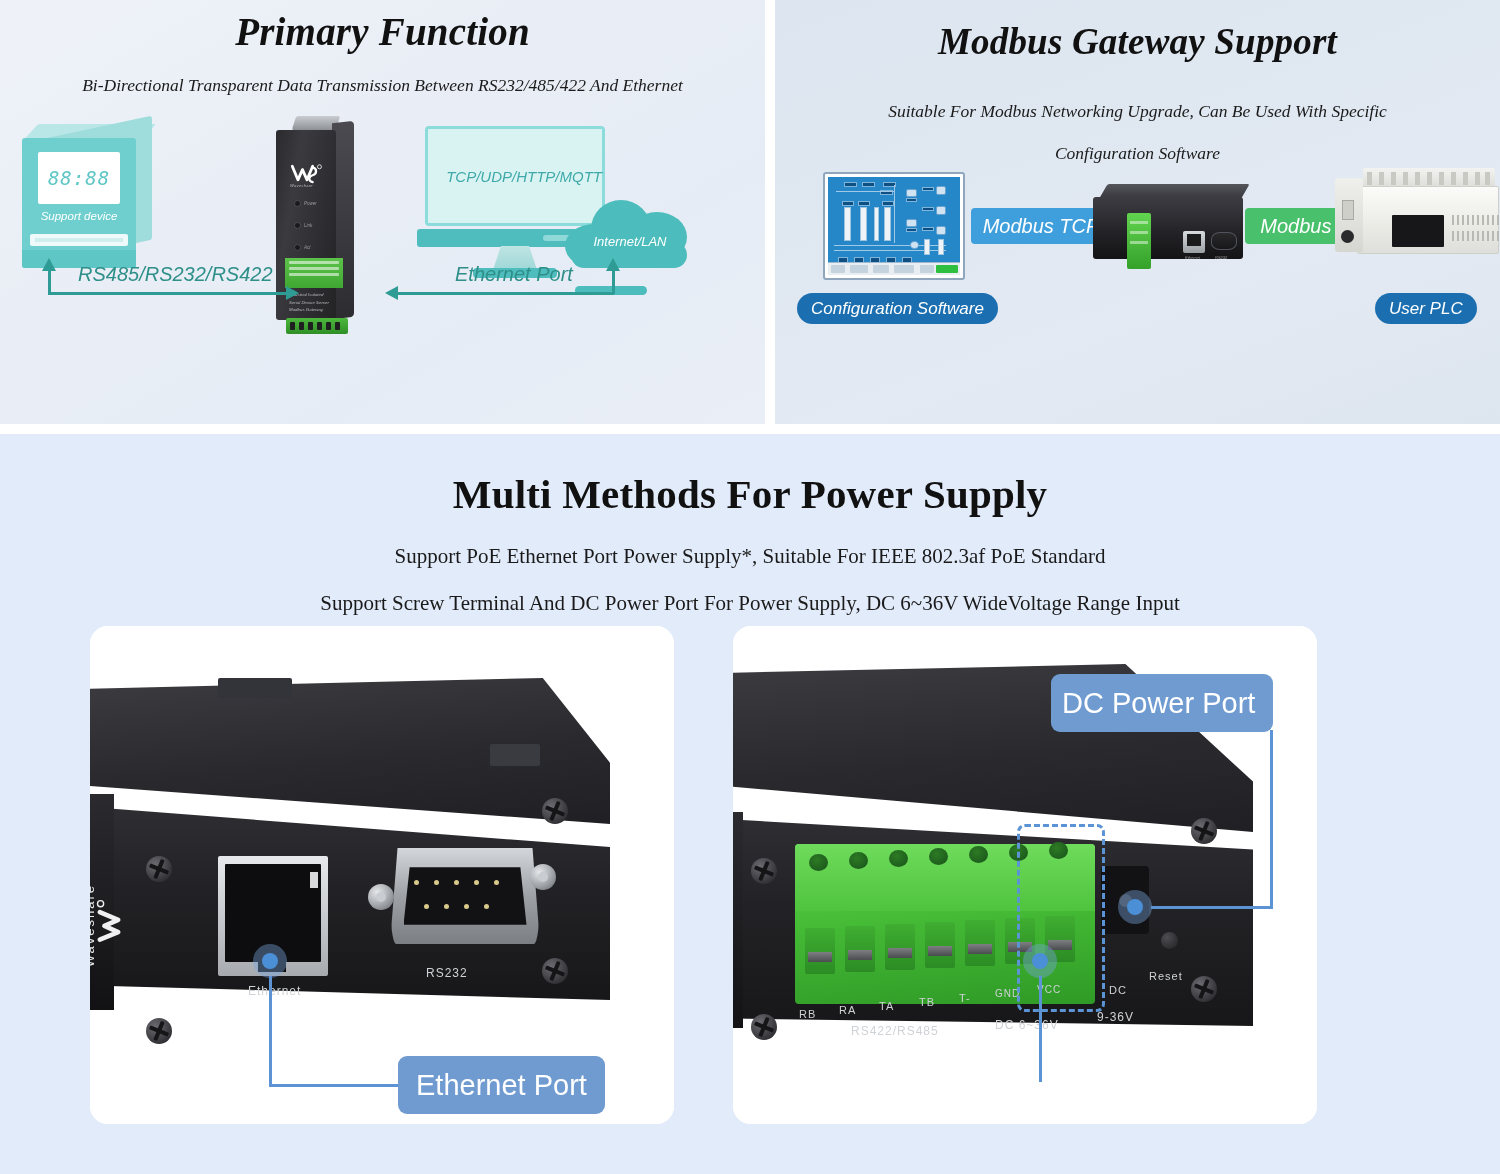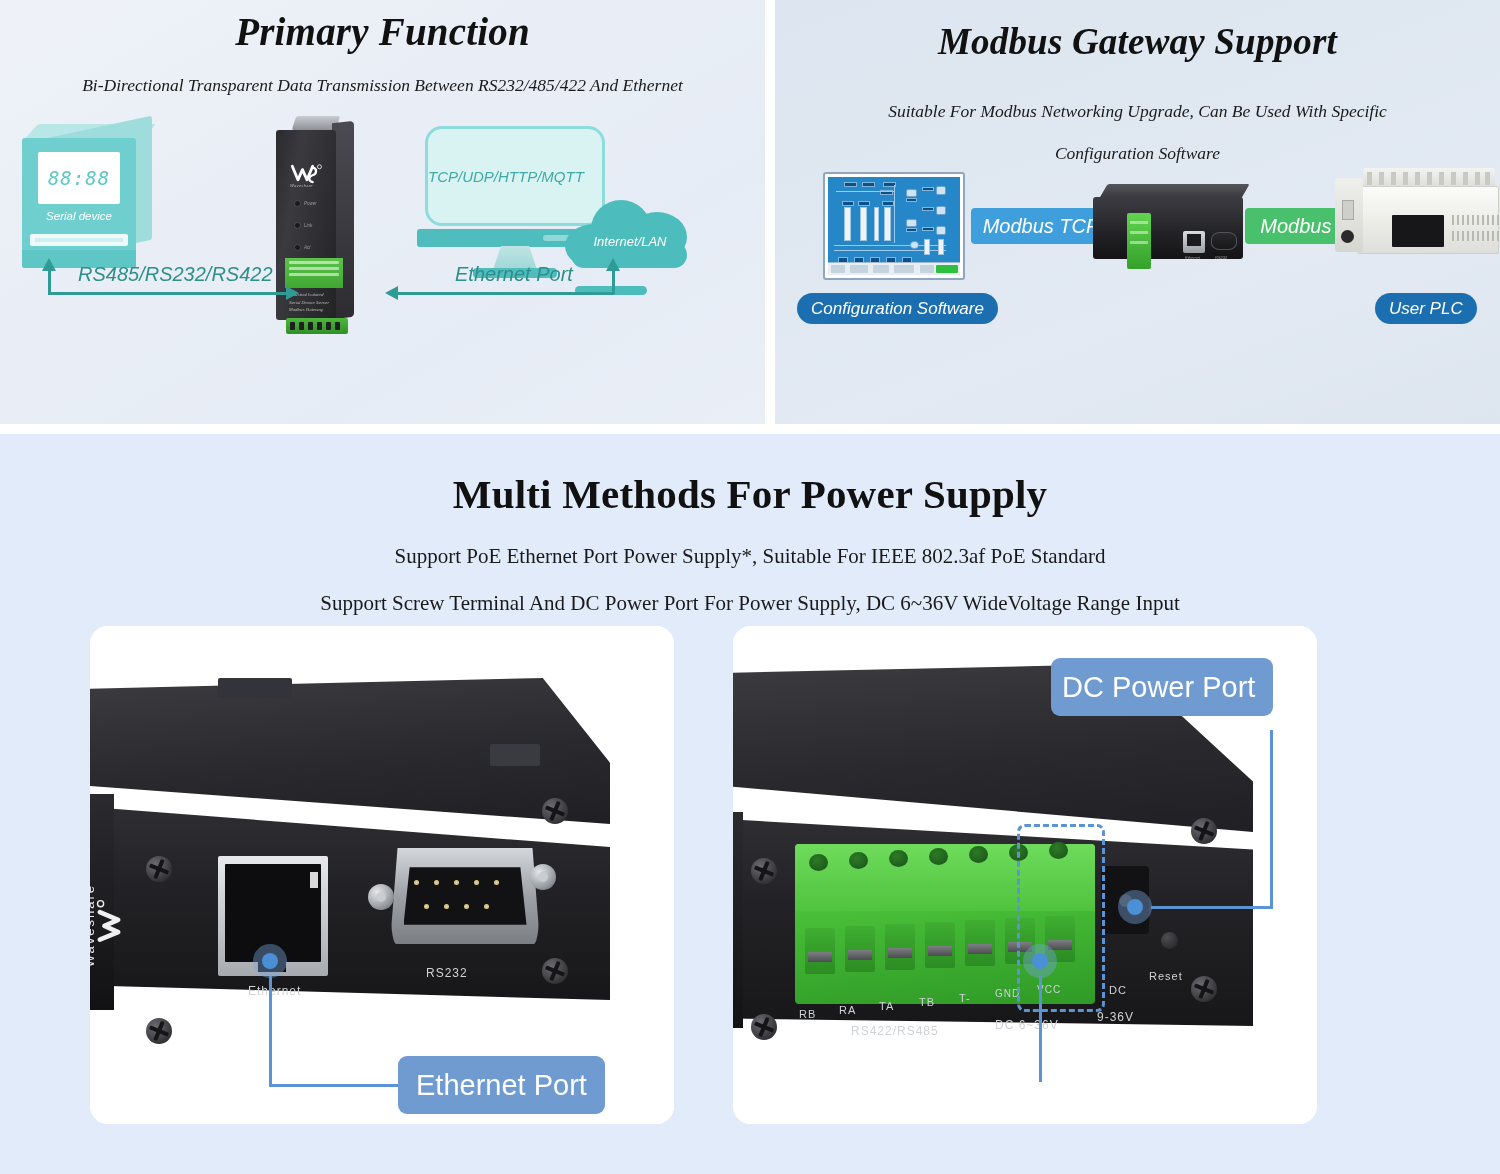--- a/index.html
+++ b/index.html
@@ -86,22 +86,22 @@
   .cv-txt span{display:block;font-size:4.4px;color:#b9b9bd;margin-bottom:2.5px;}
   .cv-term{position:absolute;left:10px;top:188px;width:62px;height:16px;
            background:linear-gradient(180deg,#4db83d,#2f8f26);border-radius:2px;}
   .cv-term i{position:absolute;top:4px;width:5px;height:8px;background:#1f1f20;border-radius:1px;}
   .cv-db9{position:absolute;left:26px;top:-2px;width:44px;height:14px;
           background:linear-gradient(180deg,#c9ccd1,#8d9196);border-radius:2px;transform:skewX(-18deg);}
 
   
   .mon { position:absolute; left:425px; top:6px; width:180px; height:150px; }
   .mon-screen { position:absolute; left:0; top:0; width:180px; height:100px;
-                background:#d9f3f3; border:3px solid #8ddcdc; border-radius:17px;
-                display:flex; align-items:center; justify-content:flex-start; }
+                background:#d9f3f3; border:3px solid #8ddcdc; border-radius:4px;
+                display:flex; align-items:center; justify-content:flex-end; }
   .mon-txt { font-size:15px; color:#3fa9a9; }
   .mon-bar { position:absolute; left:-8px; top:103px; width:196px; height:18px;
              background:#4fbdbd; border-radius:3px; }
   .mon-bar:after{content:"";position:absolute;right:34px;top:6px;width:36px;height:6px;background:#8fd9d9;border-radius:3px;}
   .mon-neck { position:absolute; left:68px; top:120px; width:44px; height:24px;
               background:linear-gradient(180deg,#bfe4e4,#9fd8d8);
               clip-path: polygon(18% 0,82% 0,100% 100%,0 100%); }
   .mon-foot { position:absolute; left:48px; top:142px; width:84px; height:10px;
               background:#4fbdbd; border-radius:4px; }
 
@@ -264,21 +264,21 @@
 
       <div class="d1">
 
         <div class="sd-wrap">
           <div class="sd-top"></div>
           <div class="sd-side"></div>
           <div class="sd-face">
             <div class="sd-screen">
               <span class="sd-digits">88:88</span>
             </div>
-            <div class="sd-label">Serial device</div>
+            <div class="sd-label">Support device</div>
             <div class="sd-slot"></div>
             <div class="sd-base"></div>
           </div>
         </div>
 
         <div class="cv">
           <div class="cv-db9"></div>
           <div class="cv-side"></div>
           <div class="cv-body">
             <div class="cv-logo">
@@ -581,21 +581,21 @@
           <div class="dcjack" style="left:368px;top:240px;width:48px;height:68px;"></div>
           <div class="rstbtn" style="left:428px;top:306px;"></div>
 
           <div class="dash-box" style="left:284px;top:198px;width:88px;height:188px;"></div>
 
           <div class="dot" style="left:385px;top:264px;">
               <i></i>
             </div>
           <div class="lead" style="left:418px;top:280px;width:122px;height:3px;"></div>
           <div class="lead" style="left:537px;top:104px;width:3px;height:178px;"></div>
-          <div class="callout" style="left:318px;top:32px;padding-left:11px;">DC Power Port</div>
+          <div class="callout" style="left:318px;top:48px;padding-left:11px;">DC Power Port</div>
 
           <div class="dot" style="left:290px;top:318px;">
               <i></i>
             </div>
           <div class="lead" style="left:306px;top:350px;width:3px;height:106px;"></div>
         </div>
       </div>
 
     </div>
   </div>

